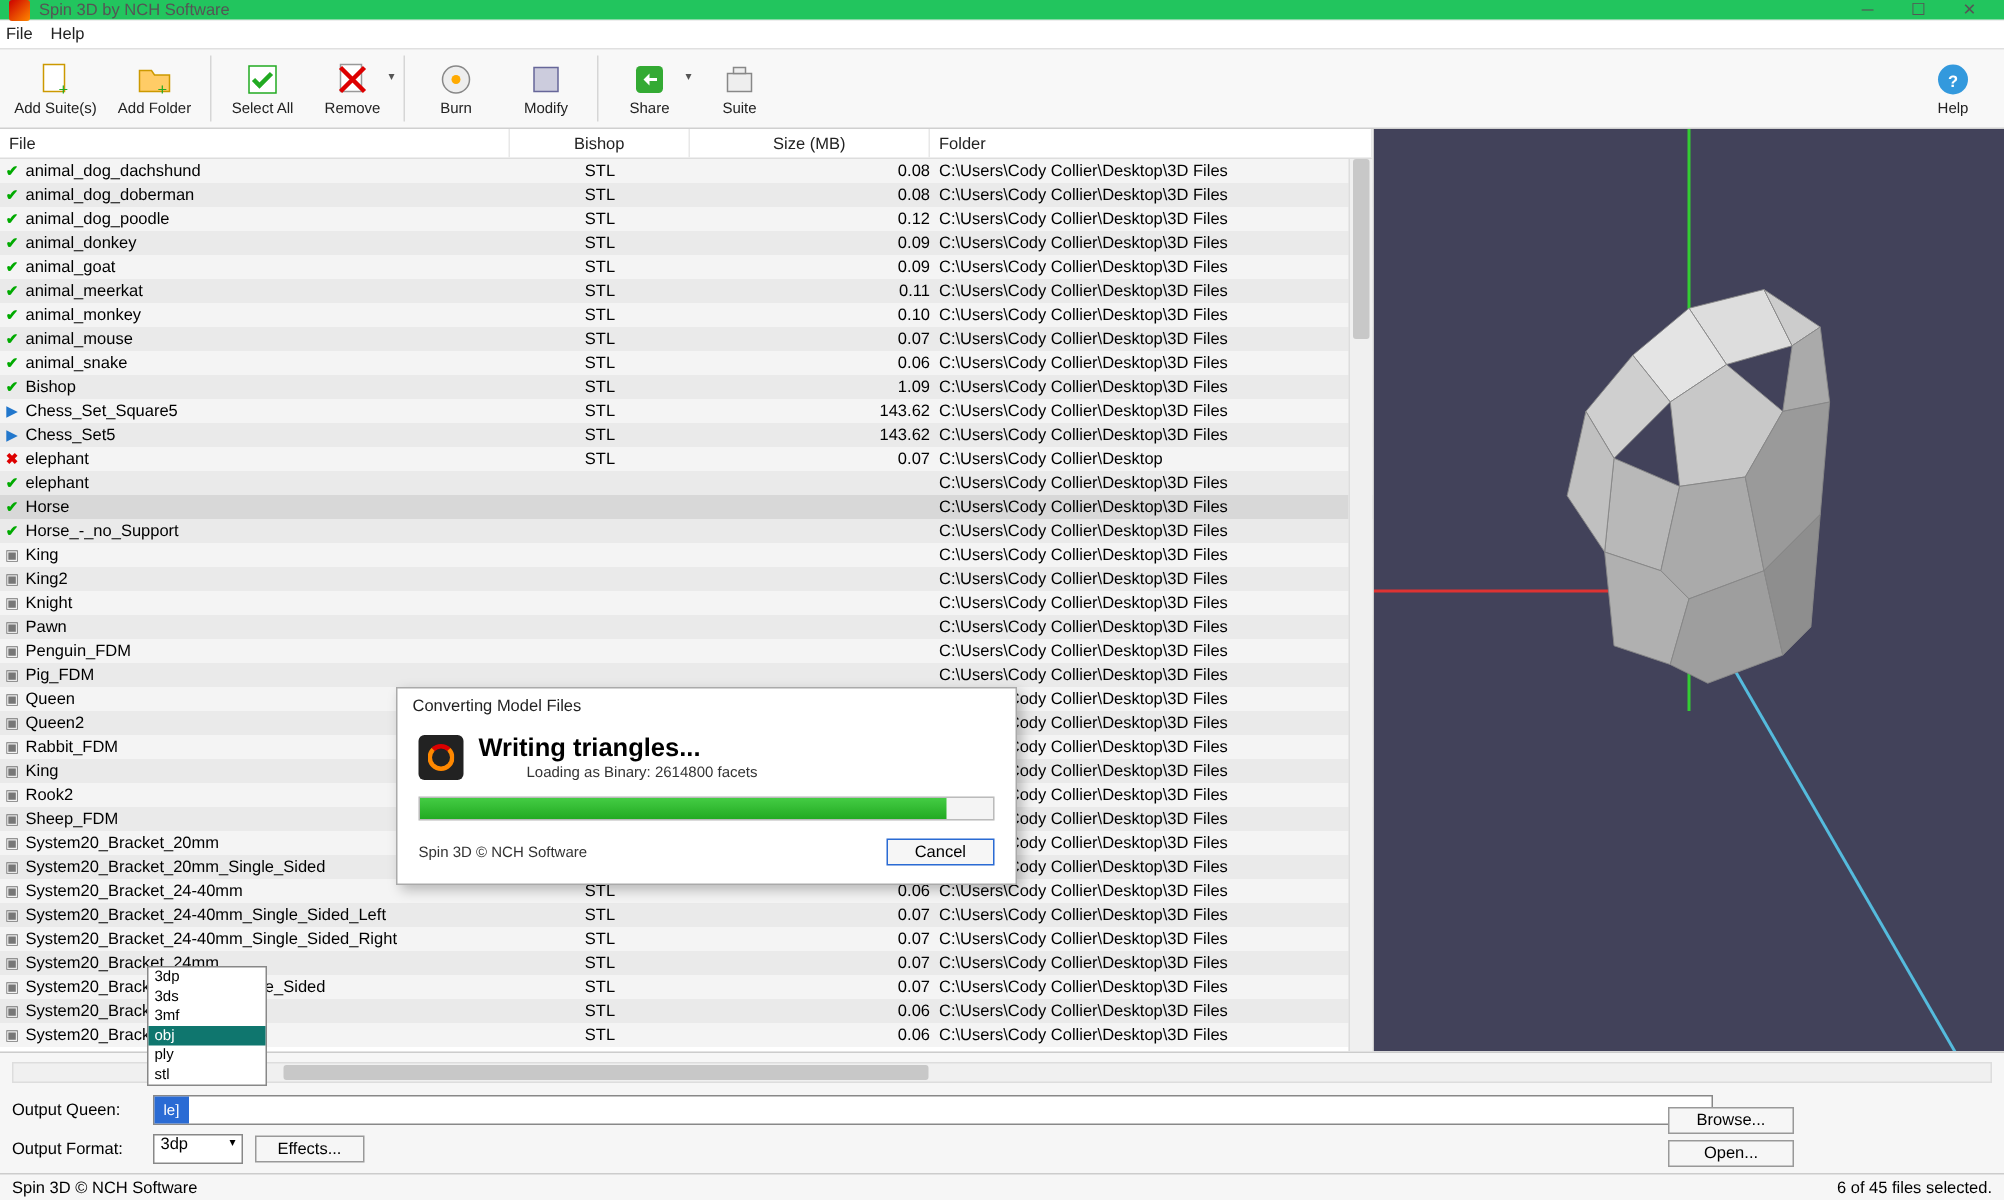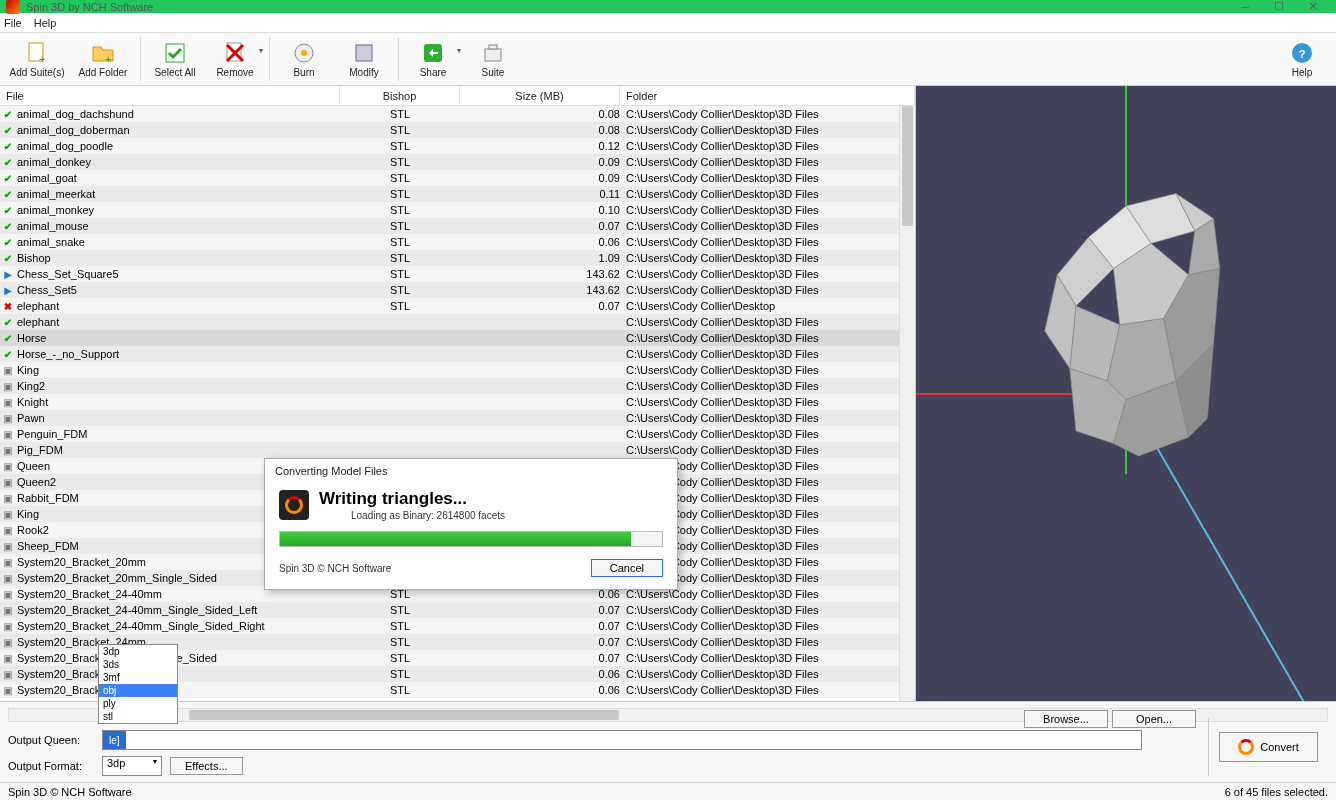--- a/index.html
+++ b/index.html
@@ -52,27 +52,27 @@
 .scrollh { height: 14px; background: #f0f0f0; border: 1px solid #ddd; position: relative; margin-bottom: 2px; }
 .scrollh .thumbh { position: absolute; top: 1px; bottom: 1px; left: 180px; width: 430px; background: #c8c8c8; border-radius: 2px; }
 .brow { display: flex; align-items: center; gap: 8px; }
 .brow label { width: 86px; }
 .brow .pathbox { flex: 1; max-width: 1040px; height: 20px; border: 1px solid #888; background: #fff; display: flex; align-items: center; }
 .brow .pathbox .seg { background: #2a6bd4; color: #fff; padding: 0 6px; height: 100%; display: inline-flex; align-items: center; font-size:10px; }
 .brow select, .brow .combo { height: 20px; border: 1px solid #888; background: #fff; padding: 0 4px; width: 60px; }
 .btn { height: 18px; padding: 0 14px; background: #f6f6f6; border: 1px solid #999; cursor: default; }
 .btn.big { height: 30px; padding: 0 18px; display: flex; align-items: center; gap: 6px; }
 .btn.big .spin { width: 16px; height: 16px; border: 3px solid #f80; border-top-color: #d00; border-radius: 50%; }
-.rightbtns { position: absolute; right: 140px; top: 8px; display: flex; flex-direction: row; gap: 4px; }
+.rightbtns { position: absolute; right: 140px; top: 36px; display: flex; flex-direction: column; gap: 4px; }
 .convertwrap { position: absolute; right: 8px; top: 16px; bottom: 6px; width: 120px; border-left: 1px solid #ccc; display: flex; align-items: center; justify-content: center; }
 .statusbar { height: 18px; background: #f6f6f6; border-top: 1px solid #ccc; display: flex; align-items: center; padding: 0 8px; }
 .statusbar .sright { margin-left: auto; }
 .dropdown { position: absolute; left: 98px; bottom: 58px; width: 80px; background: #fff; border: 1px solid #888; z-index: 50; }
 .dropdown div { padding: 1px 4px; font-size: 10px; }
-.dropdown div.hl { background: #3b82f6; color: #fff; }
+.dropdown div.hl { background: #0f766e; color: #fff; }
 .dialog { position: absolute; left: 264px; top: 372px; width: 414px; background: #fff; border: 1px solid #aaa; box-shadow: 3px 3px 8px rgba(0,0,0,0.25); z-index: 100; }
 .dialog .dtitle { padding: 6px 10px; font-size: 11px; color: #222; }
 .dialog .dbody { padding: 6px 14px 12px 14px; }
 .dialog .dhead { display: flex; align-items: center; gap: 10px; margin-bottom: 10px; }
 .dialog .dicon { width: 30px; height: 30px; background: #222; border-radius: 4px; display: flex; align-items: center; justify-content: center; }
 .dialog .dicon .sw { width: 18px; height: 18px; border: 3px solid #f80; border-top-color: #d00; border-radius: 50%; }
 .dialog .dtexts b { font-size: 17px; }
 .dialog .dtexts .sub { font-size: 10px; color: #333; margin-left: 32px; }
 .dialog .progress { height: 16px; border: 1px solid #bbb; background: #f4f4f4; position: relative; margin-bottom: 12px; }
 .dialog .progress .fill { position: absolute; left: 0; top: 0; bottom: 0; width: 92%; background: linear-gradient(#4c4,#2a2); }
@@ -594,26 +594,20 @@
   </div>
   <div class="brow">
     <label>Output Format:</label>
     <div class="combo"><span>3dp</span> <span style="float:right;font-size:8px">▾</span></div>
     <button class="btn">Effects...</button>
   </div>
   <div class="rightbtns">
     <button class="btn" style="width:84px">Browse...</button>
     <button class="btn" style="width:84px">Open...</button>
   </div>
-  <div class="convertwrap">
-    <button class="btn big">
-      <span class="spin"></span>
-      <span>Convert</span>
-    </button>
-  </div>
 
   <div class="dropdown" id="fmt-dd">
       <div>3dp</div>
       <div>3ds</div>
       <div>3mf</div>
       <div class="hl">obj</div>
       <div>ply</div>
       <div>stl</div>
     </div>
 </div>

